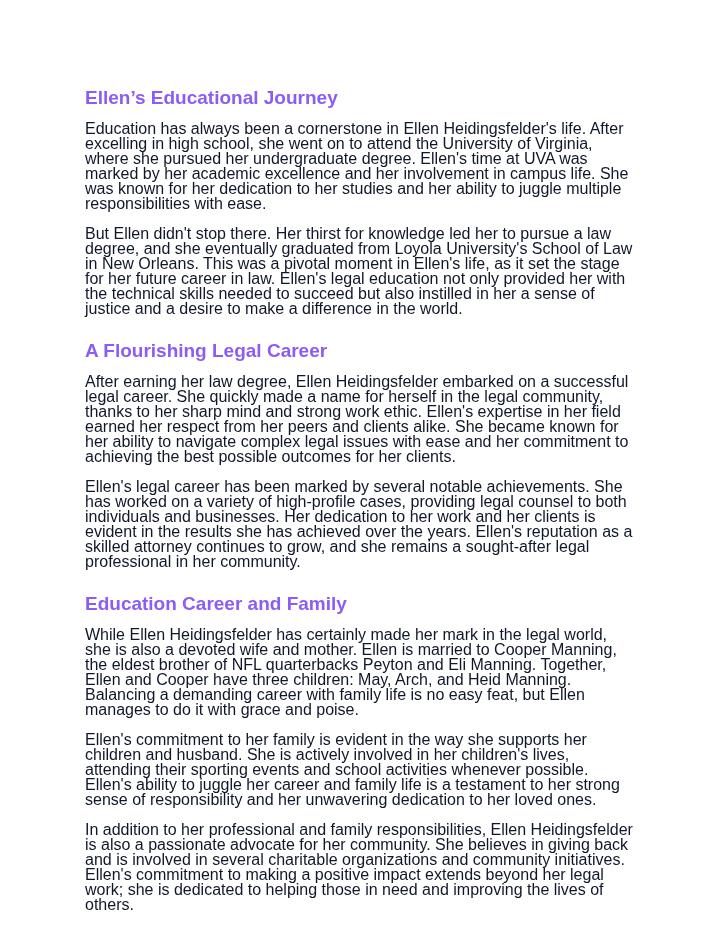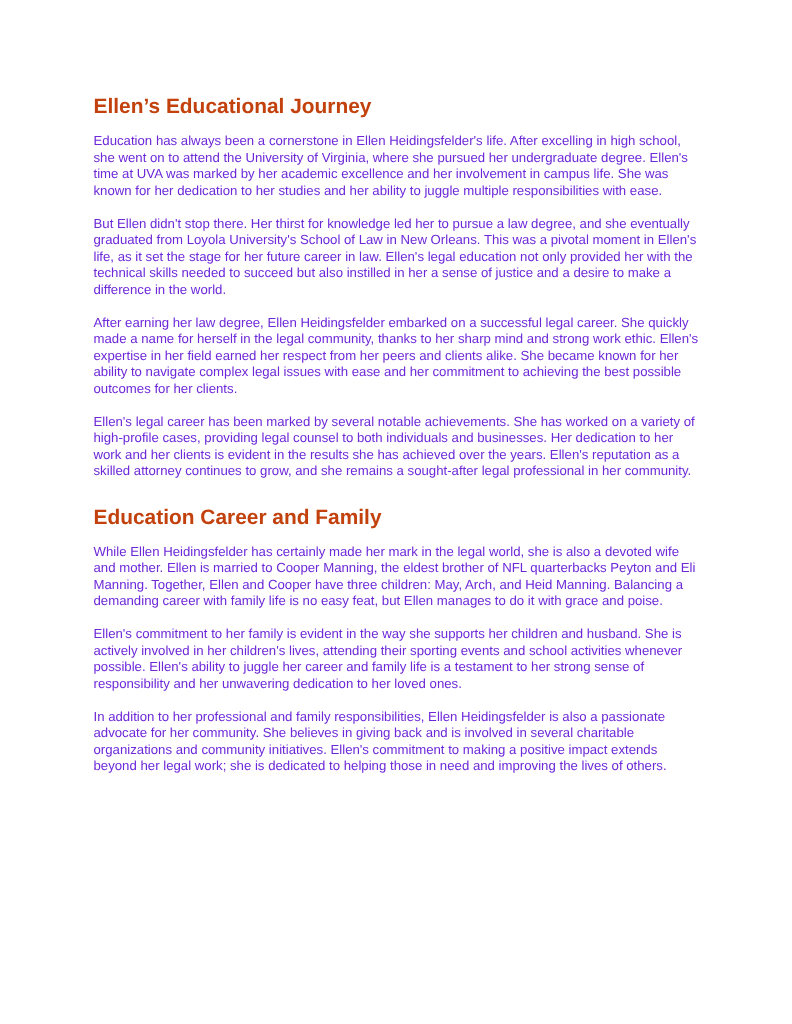--- a/index.html
+++ b/index.html
@@ -18,46 +18,47 @@
     box-sizing: border-box;
     width: 720px;
     height: 931px;
     padding: 87px 85px 0 85px;
     background: #ffffff;
   }
   .doc-heading {
     font-size: 19px;
     line-height: 21px;
     font-weight: bold;
-    color: #c2410c;
+    color: #8b5cf6;
     margin: 24px 0 13px 0;
   }
   .doc-section:first-child .doc-heading {
     margin-top: 0;
   }
   .doc-paragraph {
     width: 551px;
-    font-size: 12px;
+    font-size: 16px;
     line-height: 15px;
-    color: #6d28d9;
+    color: #0f172a;
     margin: 0 0 15px 0;
   }
 </style>
 </head>
 <body>
 
 <div class="page">
 
   <section class="doc-section">
     <h2 class="doc-heading">Ellen’s Educational Journey</h2>
     <p class="doc-paragraph">Education has always been a cornerstone in Ellen Heidingsfelder's life. After excelling in high school, she went on to attend the University of Virginia, where she pursued her undergraduate degree. Ellen's time at UVA was marked by her academic excellence and her involvement in campus life. She was known for her dedication to her studies and her ability to juggle multiple responsibilities with ease.</p>
     <p class="doc-paragraph">But Ellen didn't stop there. Her thirst for knowledge led her to pursue a law degree, and she eventually graduated from Loyola University's School of Law in New Orleans. This was a pivotal moment in Ellen's life, as it set the stage for her future career in law. Ellen's legal education not only provided her with the technical skills needed to succeed but also instilled in her a sense of justice and a desire to make a difference in the world.</p>
   </section>
 
   <section class="doc-section">
+    <h2 class="doc-heading">A Flourishing Legal Career</h2>
     <p class="doc-paragraph">After earning her law degree, Ellen Heidingsfelder embarked on a successful legal career. She quickly made a name for herself in the legal community, thanks to her sharp mind and strong work ethic. Ellen's expertise in her field earned her respect from her peers and clients alike. She became known for her ability to navigate complex legal issues with ease and her commitment to achieving the best possible outcomes for her clients.</p>
     <p class="doc-paragraph">Ellen's legal career has been marked by several notable achievements. She has worked on a variety of high-profile cases, providing legal counsel to both individuals and businesses. Her dedication to her work and her clients is evident in the results she has achieved over the years. Ellen's reputation as a skilled attorney continues to grow, and she remains a sought-after legal professional in her community.</p>
   </section>
 
   <section class="doc-section">
     <h2 class="doc-heading">Education Career and Family</h2>
     <p class="doc-paragraph">While Ellen Heidingsfelder has certainly made her mark in the legal world, she is also a devoted wife and mother. Ellen is married to Cooper Manning, the eldest brother of NFL quarterbacks Peyton and Eli Manning. Together, Ellen and Cooper have three children: May, Arch, and Heid Manning. Balancing a demanding career with family life is no easy feat, but Ellen manages to do it with grace and poise.</p>
     <p class="doc-paragraph">Ellen's commitment to her family is evident in the way she supports her children and husband. She is actively involved in her children's lives, attending their sporting events and school activities whenever possible. Ellen's ability to juggle her career and family life is a testament to her strong sense of responsibility and her unwavering dedication to her loved ones.</p>
   </section>
 

